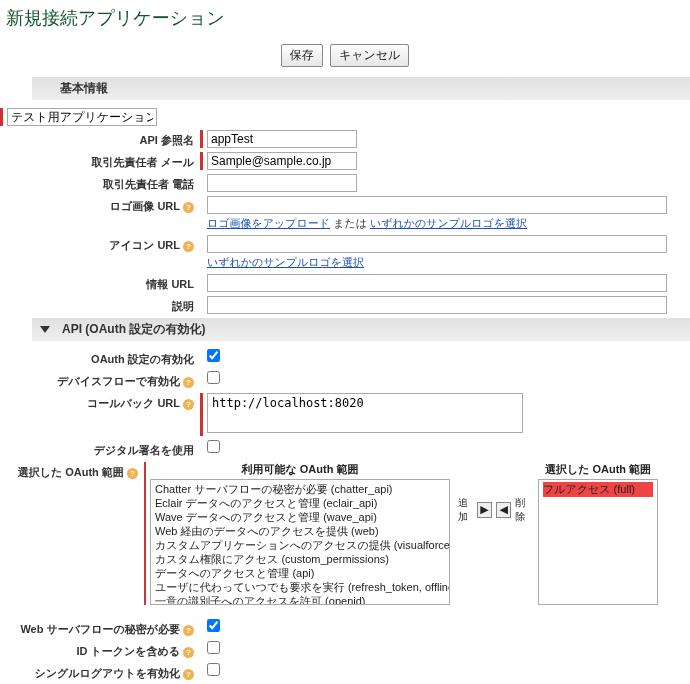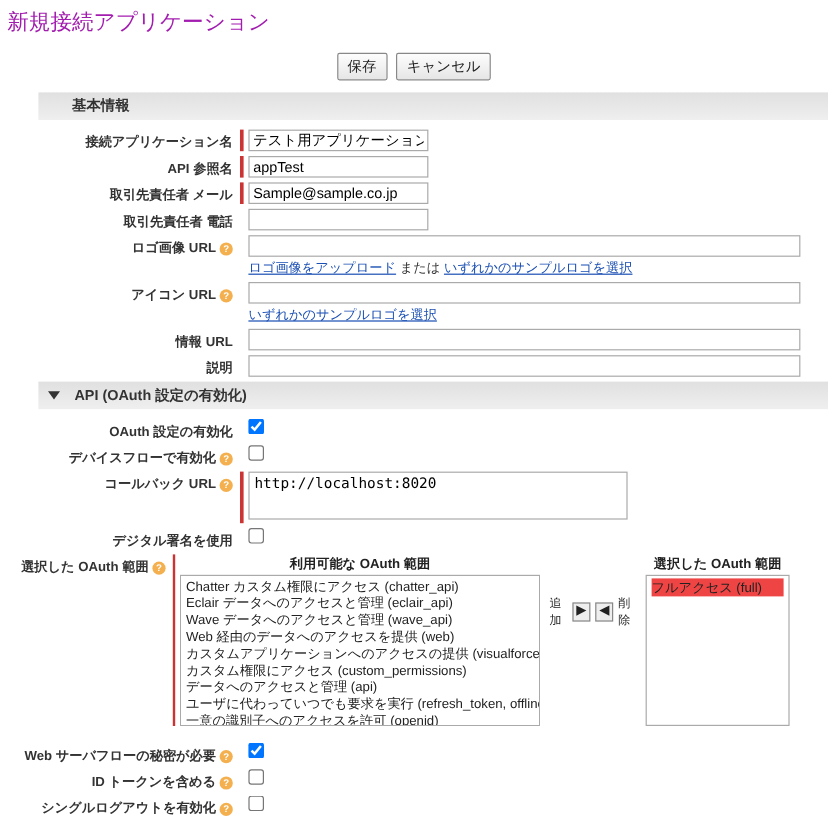--- a/index.html
+++ b/index.html
@@ -8,21 +8,21 @@
     font-family: "MS PGothic", Arial, sans-serif;
     font-size: 12px;
     color: #222;
     background: #fff;
     width: 690px;
   }
   .page-title {
     font-size: 18px;
     font-weight: normal;
     padding: 6px 0 10px 6px;
-    color: #a21caf;
+    color: #14532d;
   }
   .btn-row {
     text-align: center;
     padding: 4px 0 10px 0;
   }
   .btn {
     display: inline-block;
     border: 1px solid #888;
     background: linear-gradient(#fdfdfd,#e6e6e6);
     padding: 2px 8px;
@@ -149,21 +149,20 @@
 <div class="page-title">新規接続アプリケーション</div>
 
 <div class="btn-row">
   <span class="btn">保存</span>
   <span class="btn">キャンセル</span>
 </div>
 
 <div class="section-band">基本情報</div>
 
 <div class="form-row">
-  <div class="form-label">接続アプリケーション名</div>
   <div class="req-bar"></div>
   <div class="form-field"><input type="text" value="テスト用アプリケーション" style=""></div>
 </div>
 <div class="form-row">
   <div class="form-label">API 参照名</div>
   <div class="req-bar"></div>
   <div class="form-field"><input type="text" value="appTest" style=""></div>
 </div>
 <div class="form-row">
   <div class="form-label">取引先責任者 メール</div>
@@ -233,21 +232,21 @@
   <div class="form-field"><input type="checkbox" class="cb" style=""></div>
 </div>
 <div class="form-row">
   <div class="form-label"><span>選択した OAuth 範囲</span><span class="help-icon">?</span></div>
   <div class="req-bar"></div>
   <div class="form-field">
     <div class="scope-columns">
       <div>
         <div class="scope-header">利用可能な OAuth 範囲</div>
         <div class="scope-box scope-list" id="available-scopes">
-            <div>Chatter カスタム権限にアクセス (chatter_api)</div>
+            <div>Chatter サーバフローの秘密が必要 (chatter_api)</div>
             <div>Eclair データへのアクセスと管理 (eclair_api)</div>
             <div>Wave データへのアクセスと管理 (wave_api)</div>
             <div>Web 経由のデータへのアクセスを提供 (web)</div>
             <div>カスタムアプリケーションへのアクセスの提供 (visualforce)</div>
             <div>カスタム権限にアクセス (custom_permissions)</div>
             <div>データへのアクセスと管理 (api)</div>
             <div>ユーザに代わっていつでも要求を実行 (refresh_token, offline_access)</div>
             <div>一意の識別子へのアクセスを許可 (openid)</div>
           </div>
       </div>

